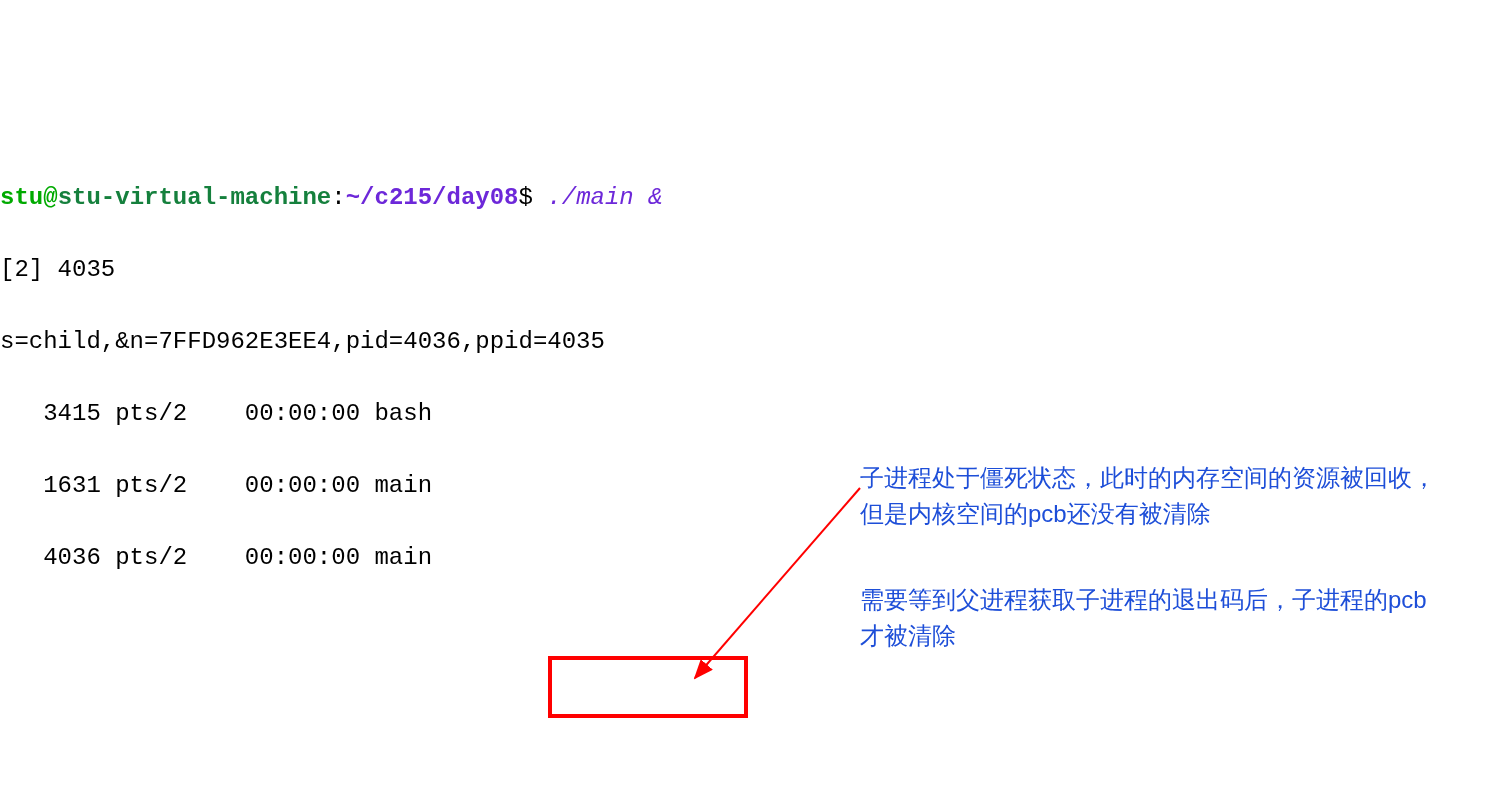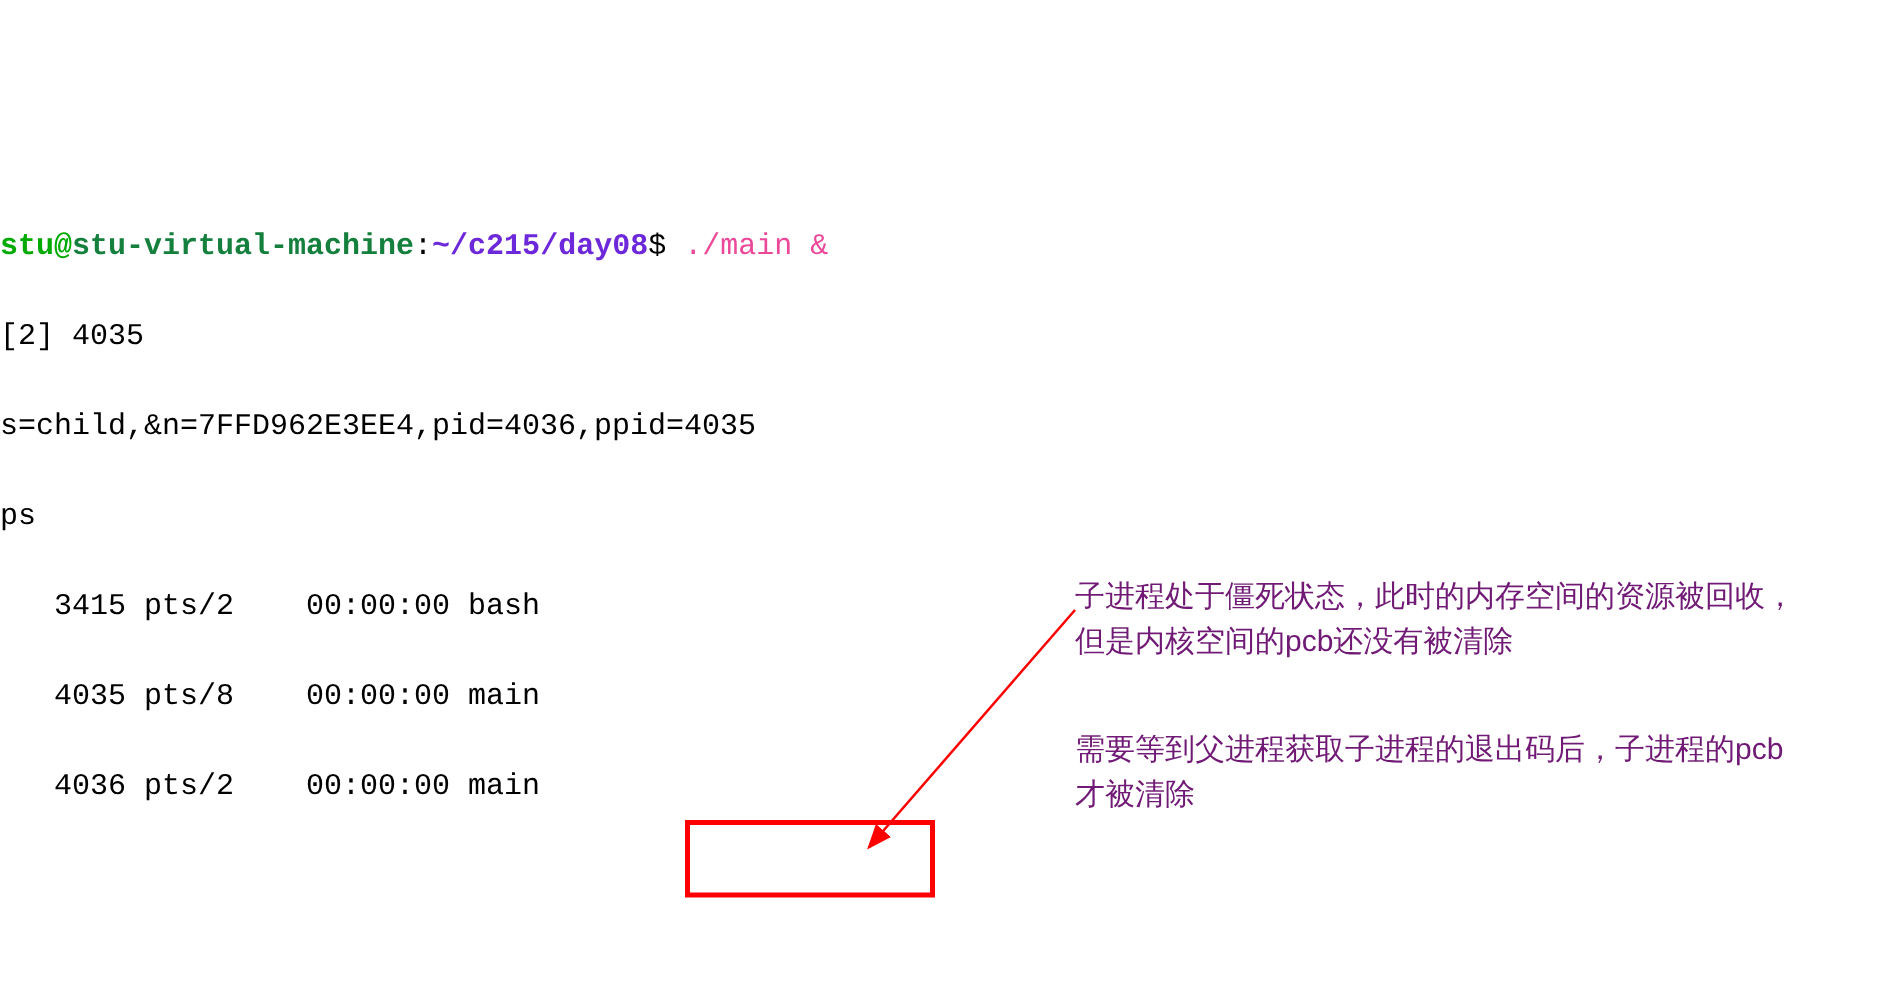--- a/index.html
+++ b/index.html
@@ -24,52 +24,51 @@
     }
     .line {
       white-space: pre;
     }
     .user { color: #00aa00; font-weight: bold; }
     .at { color: #00aa00; font-weight: bold; }
     .host { color: #15803d; font-weight: bold; }
     .colon { color: #000000; }
     .path { color: #6d28d9; font-weight: bold; }
     .dollar { color: #000000; }
-    .cmd { color: #ec4899; }
+    .cmd { color: #6d28d9; font-style: italic; }
     .redbox {
       position: absolute;
       border: 4px solid #ff0000;
       background: transparent;
       pointer-events: none;
     }
     .annotation {
       position: absolute;
-      color: #701a75;
+      color: #1d4ed8;
       font-family: 'Microsoft YaHei', 'SimHei', sans-serif;
       font-size: 24px;
       line-height: 1.5;
       white-space: normal;
     }
     .arrow-svg {
       position: absolute;
       pointer-events: none;
     }
   </style>
 </head>
 <body>
 
 
 
 <div class="terminal">
 <div class="line"><span class="user">stu</span><span class="at">@</span><span class="host">stu-virtual-machine</span><span class="colon">:</span><span class="path">~/c215/day08</span><span class="dollar">$</span><span class="cmd"> ./main &amp;</span></div>
 <div class="line"><span>[2] 4035</span></div>
 <div class="line"><span>s=child,&amp;n=7FFD962E3EE4,pid=4036,ppid=4035</span></div>
-<div class="line"><span>ps</span></div>
 <div class="line"><span>   3415 pts/2    00:00:00 bash</span></div>
-<div class="line"><span>   4035 pts/8    00:00:00 main</span></div>
+<div class="line"><span>   1631 pts/2    00:00:00 main</span></div>
 <div class="line"><span>   4036 pts/2    00:00:00 main</span></div>
 
 
 
 
 
 
 
 
 

